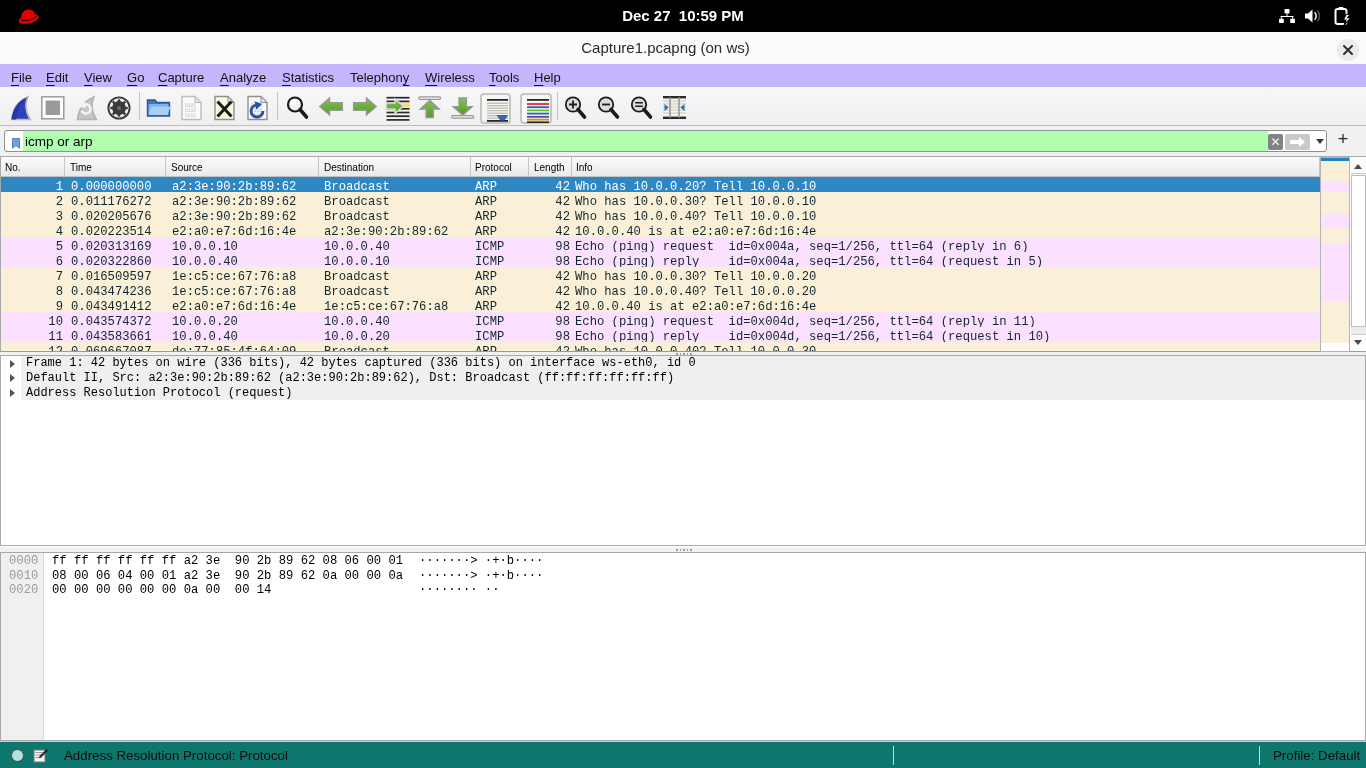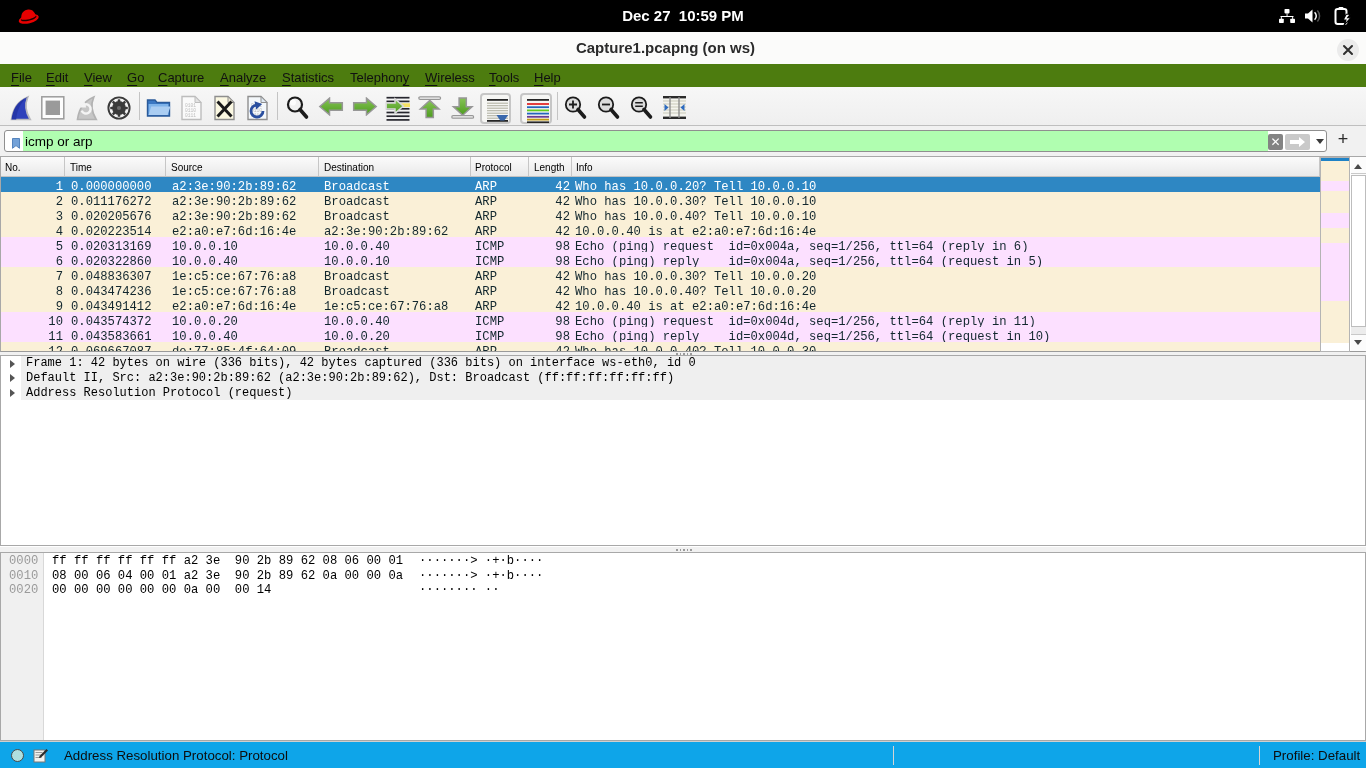--- a/index.html
+++ b/index.html
@@ -9,26 +9,26 @@
 .abs { position:absolute; }
 
 
 #topbar { left:0; top:0; width:1366px; height:32px; background:#000; }
 #clock { left:0; top:0; width:1366px; height:32px; line-height:32px;
   text-align:center; color:#fff; font-weight:bold; font-size:15px; }
 
 
 #titlebar { left:0; top:32px; width:1366px; height:32px; background:#fbfbfa; }
 #wintitle { left:0; top:32px; width:1331px; height:32px; line-height:32px;
-  text-align:center; color:#2b2b2b; font-weight:bold; font-size:15px; }
+  text-align:center; color:#2b2b2b; font-weight:normal; font-size:15px; }
 #closebtn { left:1337px; top:39px; width:22px; height:22px; border-radius:50%;
   background:#ebebeb; }
 
 
-#menubar { left:0; top:64px; width:1366px; height:26px; background:#4d7c0f;
+#menubar { left:0; top:64px; width:1366px; height:26px; background:#c4b5fd;
   font-size:13px; color:#111; }
 .mi { position:absolute; top:2px; height:23px; line-height:23px; }
 .mi u { text-decoration:underline; text-underline-offset:3px; }
 
 
 #toolbar { left:0; top:87px; width:1366px; height:39px;
   background:linear-gradient(#f7f7f7,#efefef); border-bottom:1px solid #bfbfbf; }
 .tsep { position:absolute; top:5px; width:1px; height:28px; background:#c4c4c4; }
 .tbtn { position:absolute; }
 .pressed { background:#f6f6f4; border:2px solid #c6c6c6; border-radius:4px; }
@@ -74,21 +74,21 @@
 
 
 #hpane { left:0; top:552px; width:1366px; height:189px; background:#fff;
   border:1px solid #a8a8a8; }
 #hgutter { position:absolute; left:0; top:0; width:43px; height:187px;
   background:#f0f0f0; border-right:1px solid #d8d8d8; }
 .hline { position:absolute; height:14.5px; line-height:14.5px;
   font-family:"Liberation Mono", monospace; font-size:12.2px; white-space:pre; }
 
 
-#status { left:0; top:741px; width:1366px; height:27px; background:#0ea5e9;
+#status { left:0; top:741px; width:1366px; height:27px; background:#0f766e;
   border-top:1px solid #cfcfcf; font-size:13.3px; color:#0d0d0d; }
 </style>
 </head>
 <body>
 <div id="stage">
   <div id="topbar" class="abs">
     <svg class="abs" style="left:16px;top:6px" width="24" height="20" viewBox="0 0 24 20">
       <g transform="rotate(-14 12 10)">
         <ellipse cx="12" cy="13" rx="10.3" ry="4.4" fill="#e80000"></ellipse>
         <path d="M4.9 12.2 C4.9 7.4 7.5 3.6 12.6 3.6 C17.4 3.6 19.7 7.2 19.7 12.2 Z" fill="#e80000"></path>
@@ -397,21 +397,21 @@
         <span style="right:1257px">6</span>
         <span style="left:70px">0.020322860</span>
         <span style="left:171px">10.0.0.40</span>
         <span style="left:323px">10.0.0.10</span>
         <span style="left:474px">ICMP</span>
         <span style="right:750px">98</span>
         <span style="left:574px">Echo (ping) reply    id=0x004a, seq=1/256, ttl=64 (request in 5)</span>
       </div>
     <div class="prow arp" style="top:110px">
         <span style="right:1257px">7</span>
-        <span style="left:70px">0.048836307</span>
+        <span style="left:70px">0.016509597</span>
         <span style="left:171px">1e:c5:ce:67:76:a8</span>
         <span style="left:323px">Broadcast</span>
         <span style="left:474px">ARP</span>
         <span style="right:750px">42</span>
         <span style="left:574px">Who has 10.0.0.30? Tell 10.0.0.20</span>
       </div>
     <div class="prow arp" style="top:125px">
         <span style="right:1257px">8</span>
         <span style="left:70px">0.043474236</span>
         <span style="left:171px">1e:c5:ce:67:76:a8</span>

